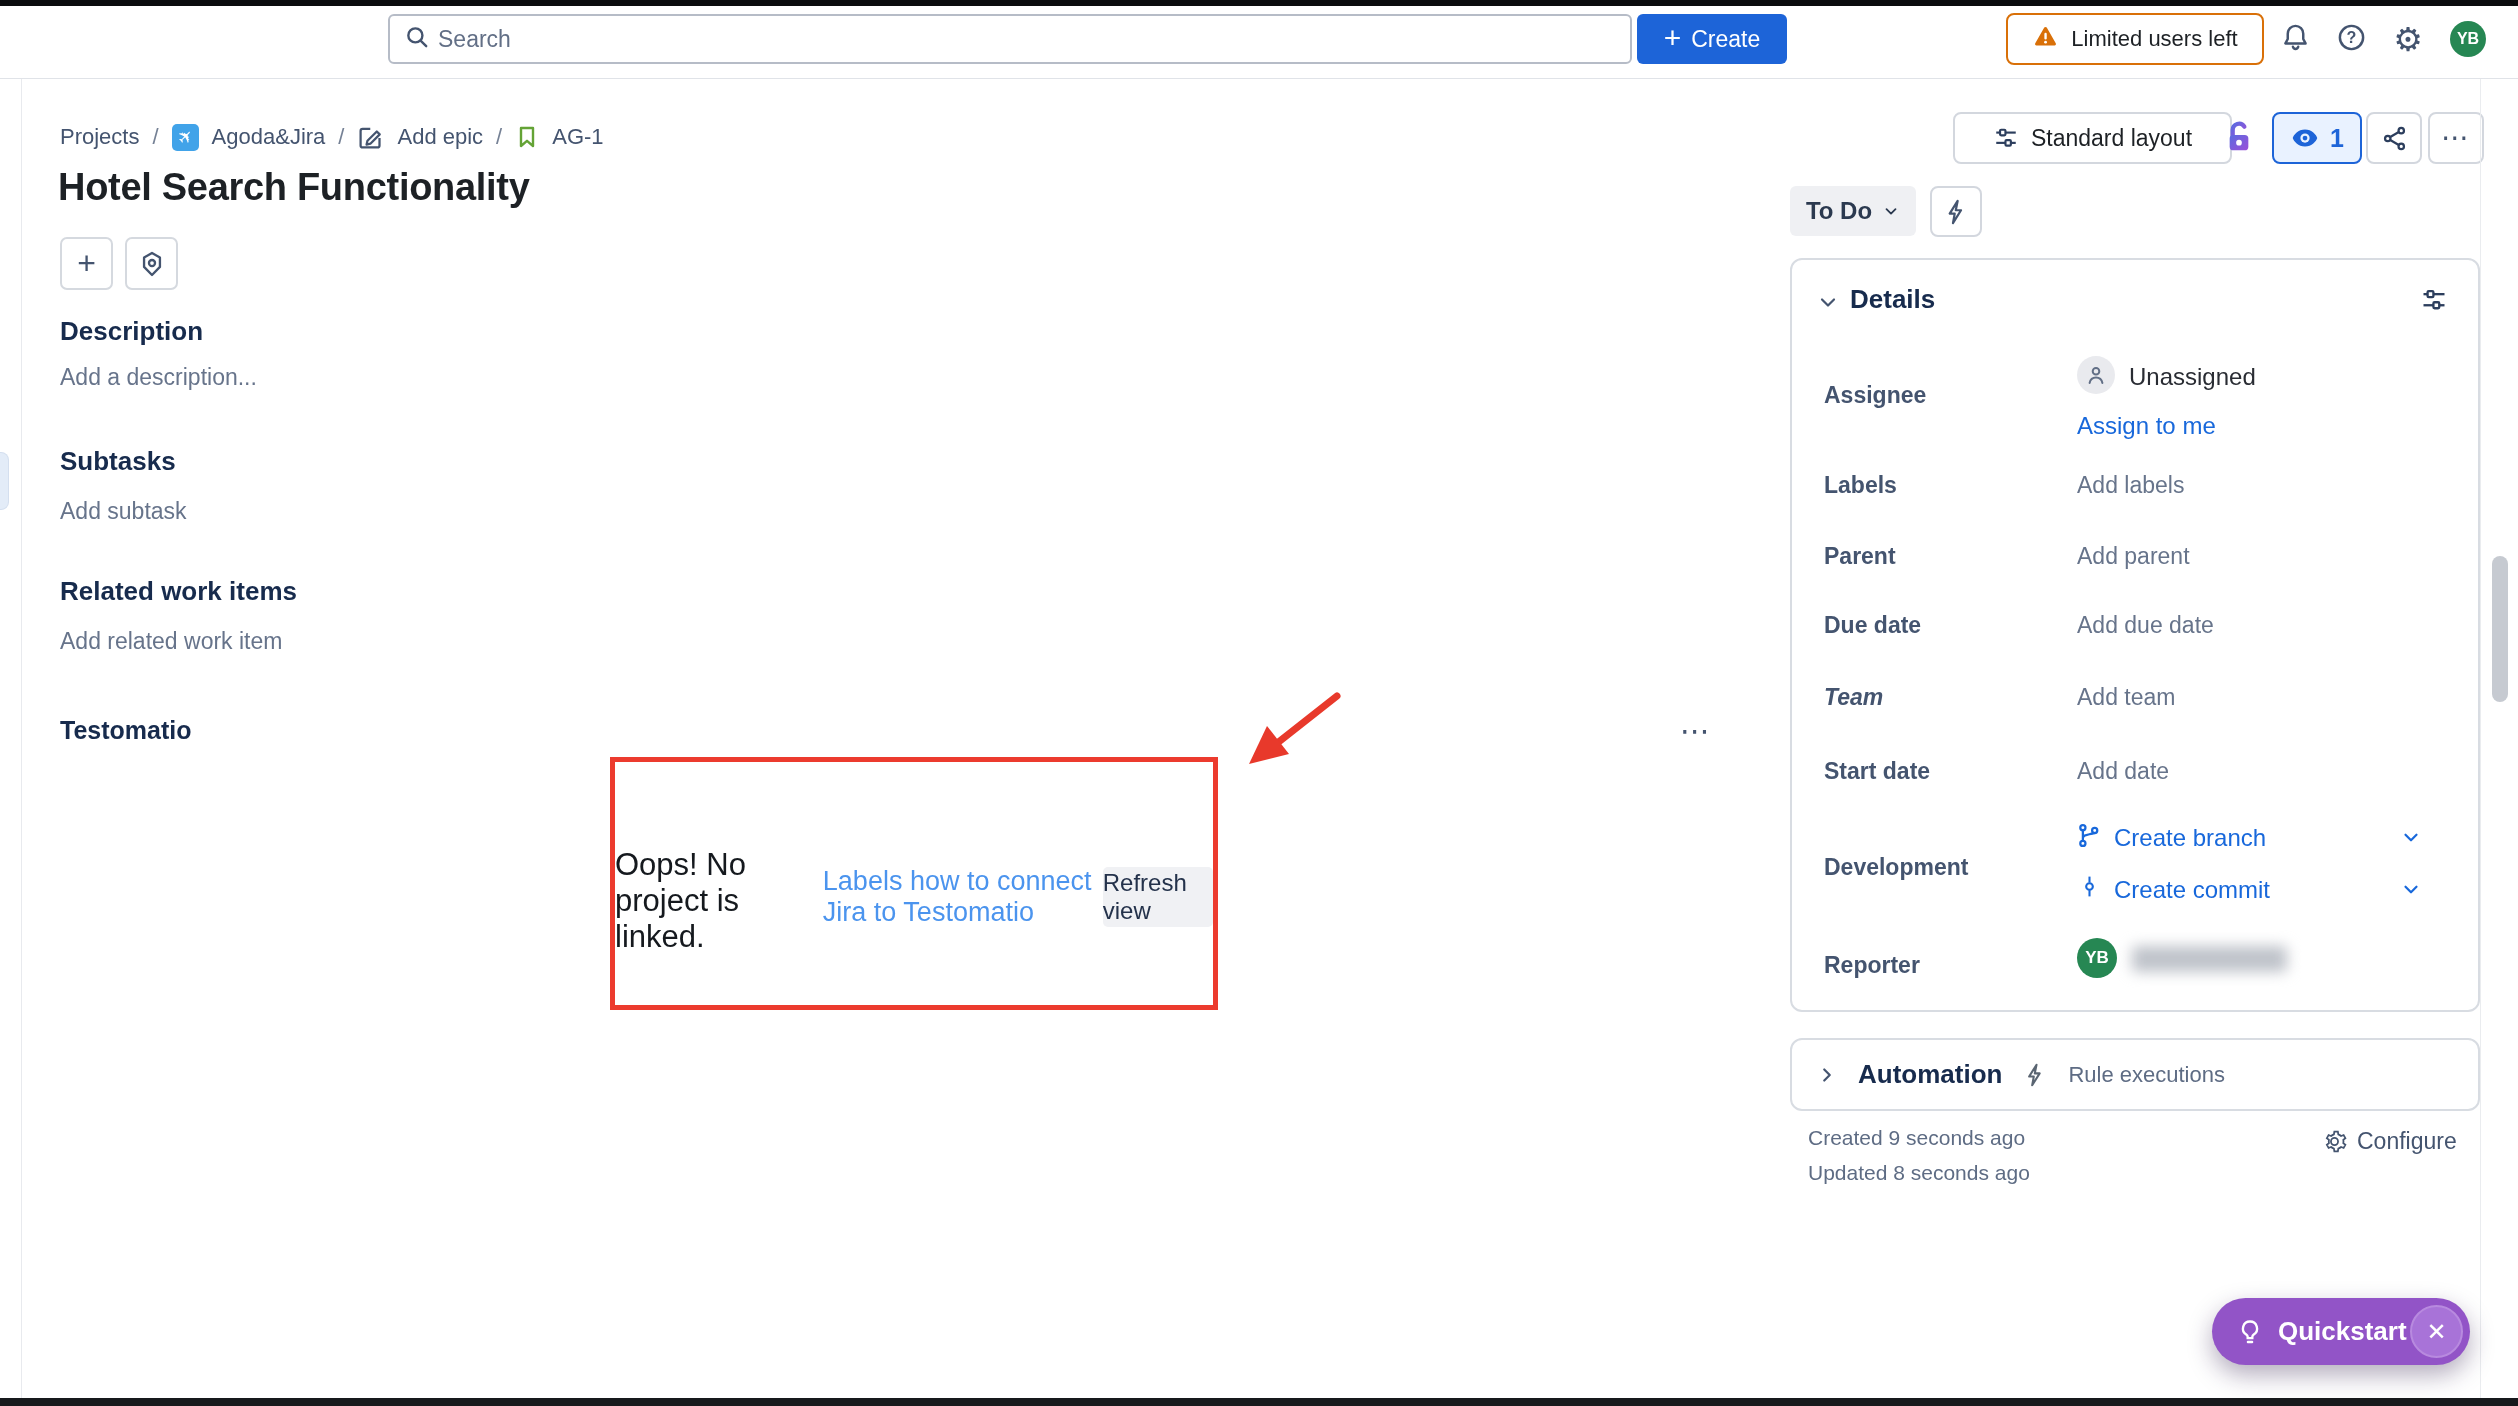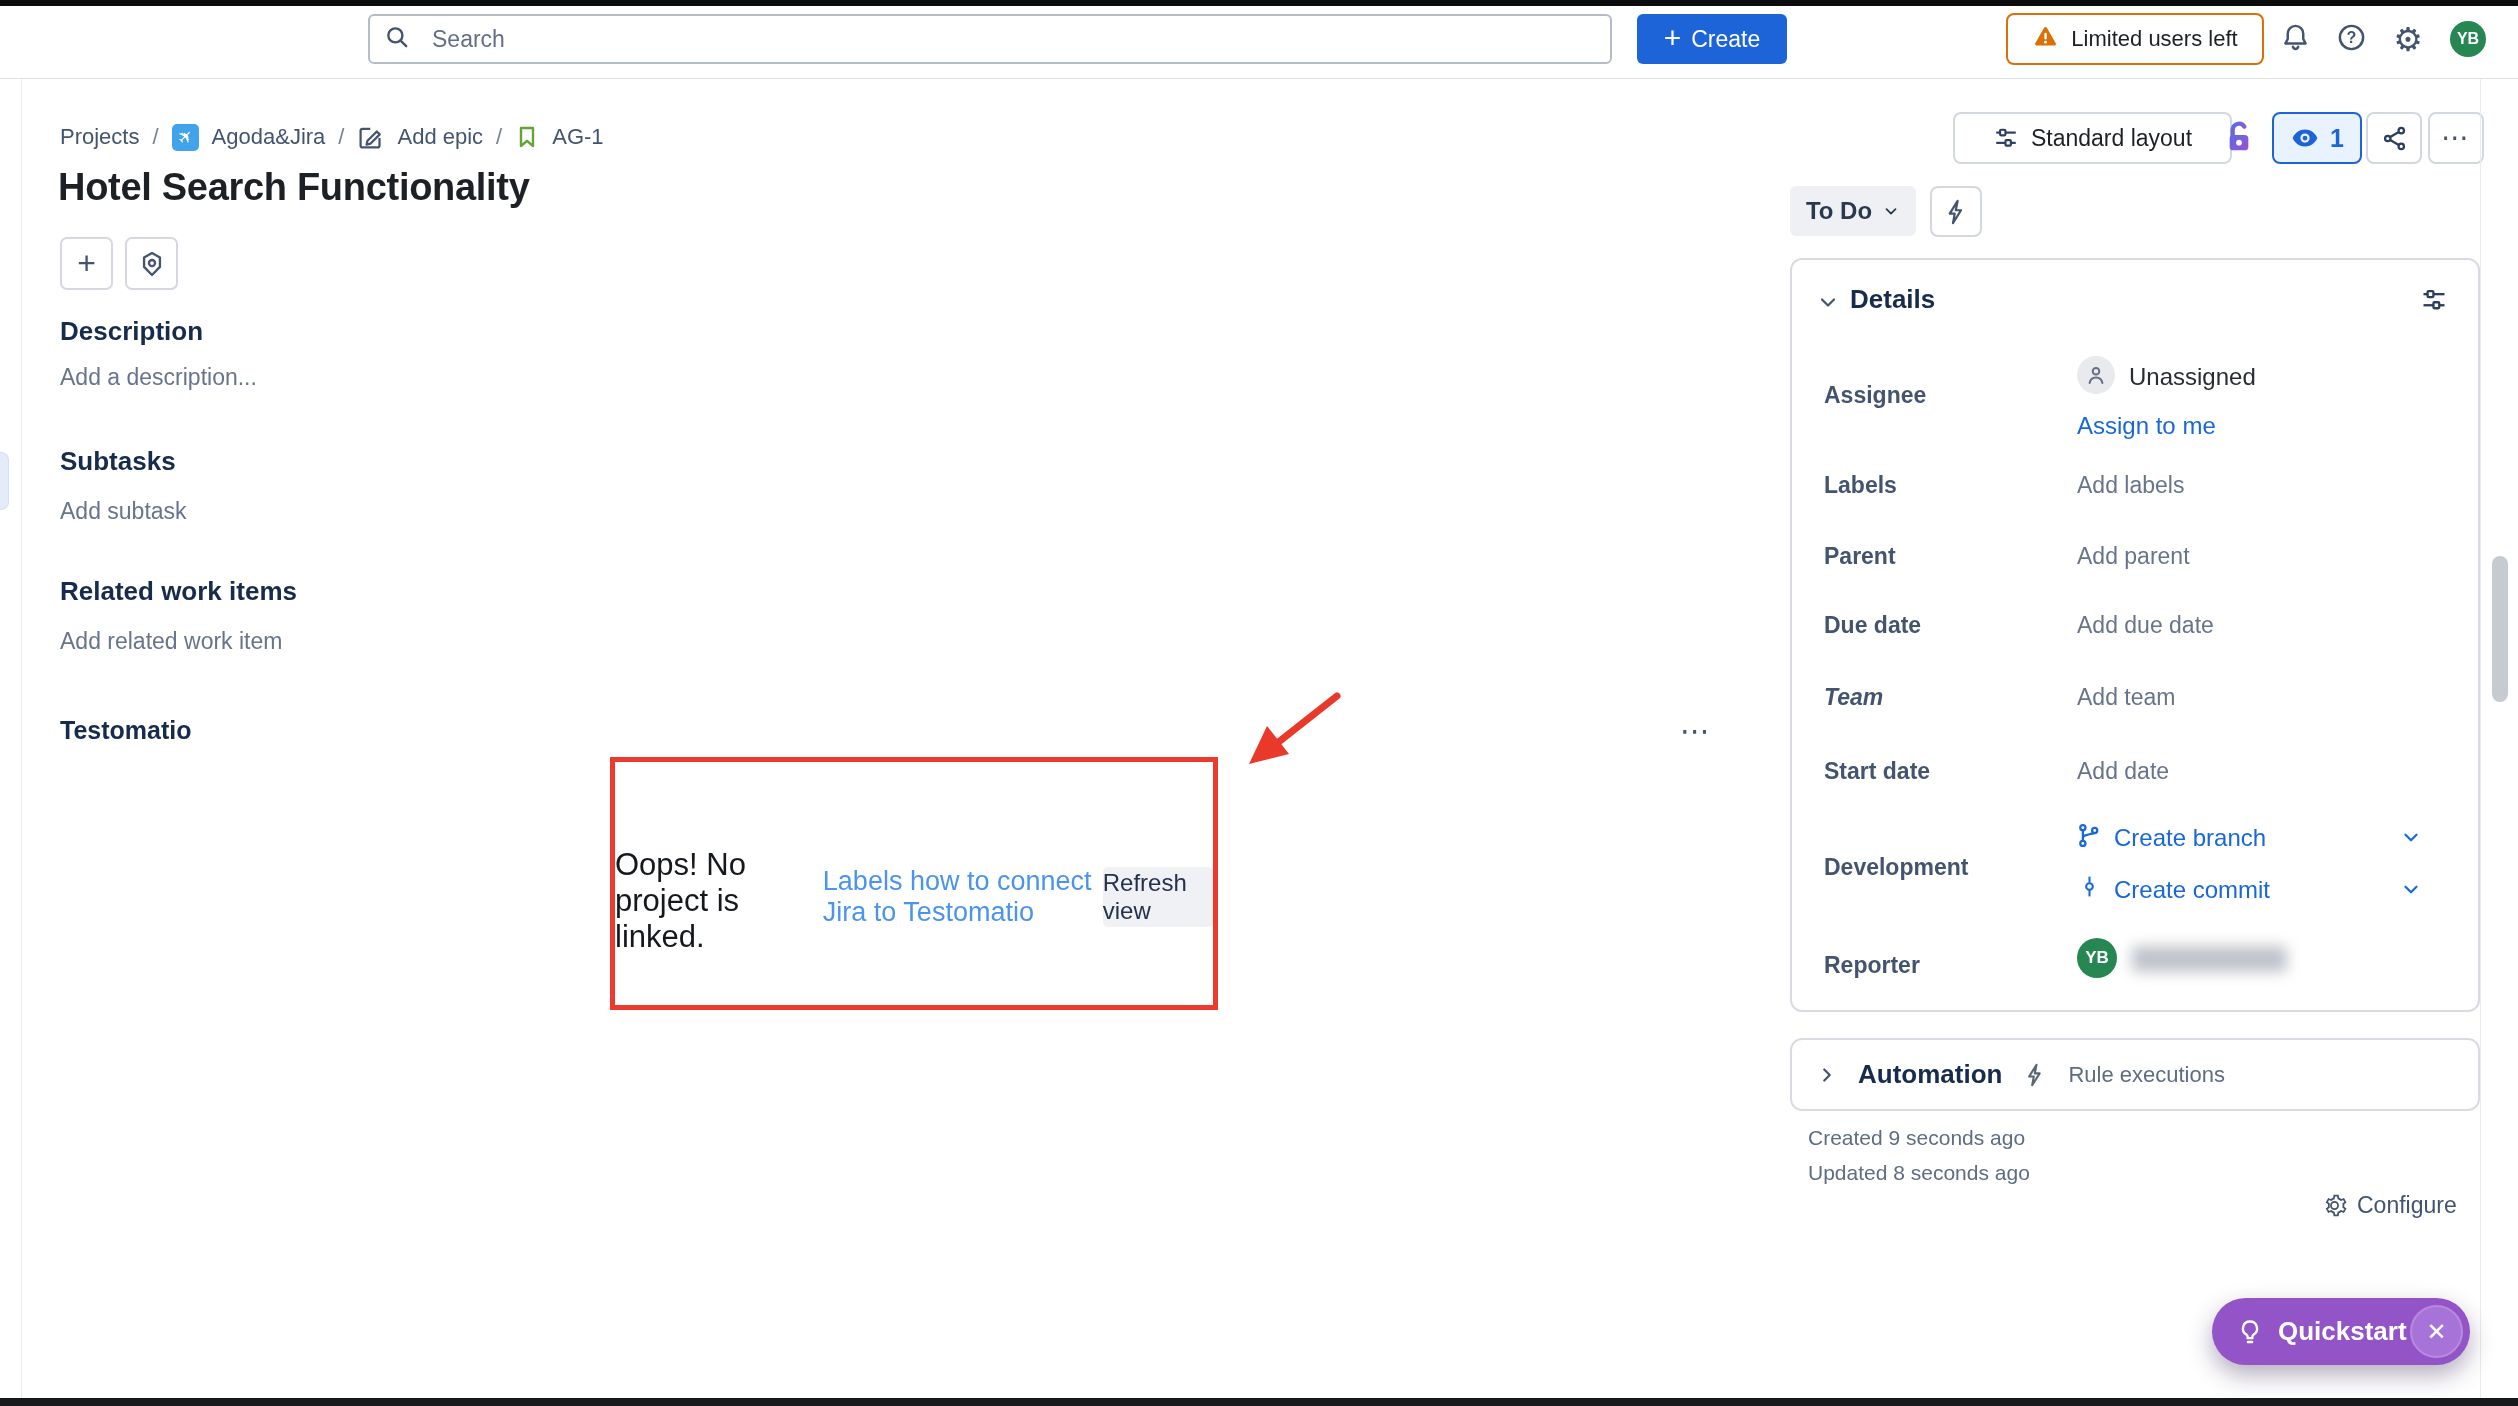--- a/index.html
+++ b/index.html
@@ -3,22 +3,22 @@
 <meta charset="utf-8">
 <style>
   html,body{margin:0;padding:0;}
   body{width:2518px;height:1406px;overflow:hidden;background:#fff;
        font-family:"Liberation Sans","DejaVu Sans",sans-serif;color:#1D2125;}
   #app{position:relative;width:2518px;height:1406px;background:#fff;}
   .abs{position:absolute;}
   
   .top-black{left:0;top:0;width:2518px;height:6px;background:#0B0C0E;}
   .header-divider{left:0;top:78px;width:2518px;height:1px;background:#E0E3E8;}
-  .search-box{left:368px;top:14px;width:1244px;height:50px;border:2px solid #B6BCC7;border-radius:6px;
-      box-sizing:border-box;display:flex;align-items:center;gap:20px;padding:0 14px;background:#fff;}
+  .search-box{left:388px;top:14px;width:1244px;height:50px;border:2px solid #B6BCC7;border-radius:6px;
+      box-sizing:border-box;display:flex;align-items:center;gap:6px;padding:0 14px;background:#fff;}
   .search-box input{border:none;outline:none;font-size:23px;color:#44546F;width:100%;
       font-family:inherit;background:transparent;}
   .search-box input::placeholder{color:#626F86;}
   .create-btn{left:1637px;top:14px;width:150px;height:50px;background:#1D64D8;border-radius:6px;
       color:#fff;display:flex;align-items:center;justify-content:center;gap:10px;font-size:23px;font-weight:500;cursor:pointer;}
   .create-plus{font-size:30px;font-weight:400;line-height:1;margin-top:-3px;}
   .limited-pill{left:2006px;top:13px;width:258px;height:52px;border:2px solid #D97008;border-radius:8px;
       box-sizing:border-box;display:flex;align-items:center;justify-content:center;gap:12px;
       font-size:22px;font-weight:500;color:#1D2125;background:#fff;cursor:pointer;}
   .icon-btn-plain{display:flex;align-items:center;justify-content:center;cursor:pointer;}
@@ -393,21 +393,21 @@
     <span style="display:flex;">
       <svg width="26" height="26" viewBox="0 0 24 24">
           <path d="M13.4 2.5L6.6 13.4h4.3L9.4 21.5l6.9-11h-4.5z" fill="none" stroke="#5A6572" stroke-width="1.9" stroke-linejoin="round"></path>
         </svg>
     </span>
     <span style="font-size:22px;color:#5E6C84;">Rule executions</span>
   </div>
 
   <div class="abs meta-text" style="left:1808px;top:1126px;">Created 9 seconds ago</div>
   <div class="abs meta-text" style="left:1808px;top:1161px;">Updated 8 seconds ago</div>
-  <div class="abs configure" style="left:2322px;top:1192px;">
+  <div class="abs configure" style="left:2322px;top:1128px;">
     <span style="display:flex;">
       <svg width="25" height="25" viewBox="0 0 24 24">
           <path d="M12 8.6a3.4 3.4 0 1 0 0 6.8 3.4 3.4 0 0 0 0-6.8zm8.6 3.4c0 .6-.05 1.1-.15 1.6l2 1.6-1.7 3-2.4-.9c-.8.7-1.7 1.2-2.7 1.6l-.4 2.6h-3.4l-.4-2.6a8 8 0 0 1-2.7-1.6l-2.4.9-1.7-3 2-1.6a8.6 8.6 0 0 1 0-3.2l-2-1.6 1.7-3 2.4.9c.8-.7 1.7-1.2 2.7-1.6l.4-2.6h3.4l.4 2.6c1 .4 1.9.9 2.7 1.6l2.4-.9 1.7 3-2 1.6c.1.5.15 1 .15 1.6z" fill="none" stroke="#44546F" stroke-width="1.7"></path>
         </svg>
     </span>
     <span>Configure</span>
   </div>
 
   <div class="abs right-divider"></div>
   <div class="abs scroll-thumb"></div>

